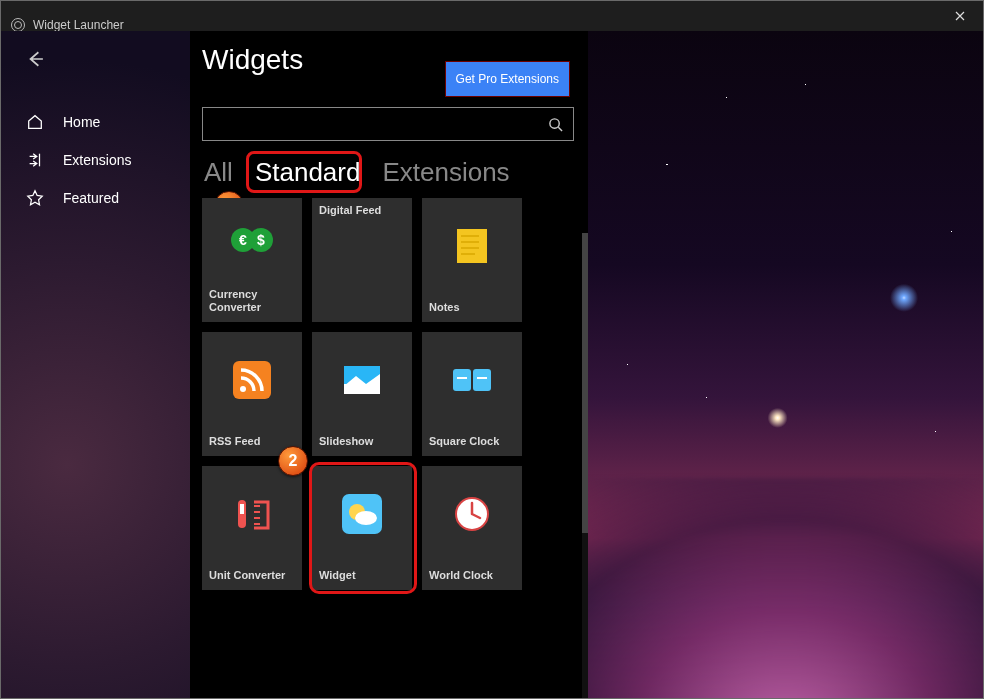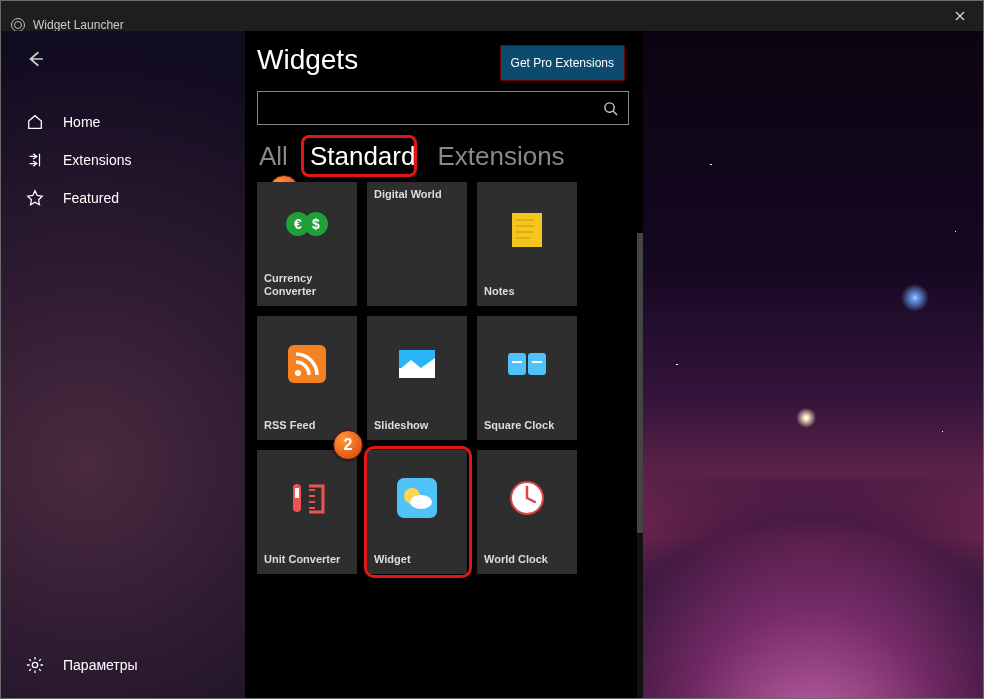--- a/index.html
+++ b/index.html
@@ -10,38 +10,38 @@
 .titlebar{height:47px;background:#1e1e1e;display:flex;align-items:center;position:relative;}
 .titlebar .app-icon{width:14px;height:14px;border:1.5px solid #bbb;border-radius:50%;margin-left:10px;display:flex;align-items:center;justify-content:center;}
 .titlebar .app-icon::before{content:"";width:6px;height:6px;border:1px solid #bbb;border-radius:50%;}
 .titlebar .title{margin-left:8px;font-size:12px;color:#ccc;}
 .titlebar .close{position:absolute;right:0;top:0;width:46px;height:30px;display:flex;align-items:center;justify-content:center;cursor:pointer;color:#ddd;font-size:14px;}
 
 
 .app-body{position:absolute;top:30px;left:0;right:0;bottom:0;display:flex;}
 
 
-.sidebar{width:244px;height:100%;background:radial-gradient(circle at 35% 65%,#4a2a40 0%,#2c1a30 45%,#120c20 90%);display:flex;flex-direction:column;flex-shrink:0;}
+.sidebar{width:189px;height:100%;background:radial-gradient(circle at 35% 65%,#4a2a40 0%,#2c1a30 45%,#120c20 90%);display:flex;flex-direction:column;flex-shrink:0;}
 .back-btn{width:44px;height:44px;margin:6px 0 4px 12px;display:flex;align-items:center;justify-content:center;color:#bbb;font-size:18px;}
 .nav{margin-top:18px;}
 .nav-item{display:flex;align-items:center;height:38px;padding-left:24px;font-size:14px;color:#fff;cursor:pointer;}
 .nav-item .ic{width:20px;height:20px;margin-right:18px;display:flex;align-items:center;justify-content:center;}
 .sidebar .settings{margin-top:auto;margin-bottom:14px;}
 
 
 .main{width:398px;height:100%;background:#000;flex-shrink:0;display:flex;flex-direction:column;position:relative;}
 
 .strack{position:absolute;right:0;top:202px;bottom:0;width:6px;background:#111;}
 .strack .sthumb{position:absolute;left:0;top:0;width:6px;height:300px;background:#444;}
 
 .header{display:flex;align-items:flex-start;padding:14px 18px 10px 12px;}
 .header .titles{flex:1;}
 .header h1{margin:0;font-weight:300;font-size:28px;line-height:1.05;color:#fff;}
 .header .sub{font-size:12px;color:#e6e6e6;margin-top:2px;}
-.pro-btn{background:#0c4a6e;color:#fff;font-size:12px;padding:10px 10px;border:1px solid #6e0000;cursor:pointer;margin-top:0;}
+.pro-btn{background:#3b82f6;color:#fff;font-size:12px;padding:10px 10px;border:1px solid #6e0000;cursor:pointer;margin-top:16px;}
 
 
 .search-wrap{margin:0 14px 0 12px;height:34px;border:1.5px solid #888;display:flex;align-items:center;justify-content:flex-end;padding:0 10px;}
 .search-wrap svg{width:15px;height:15px;}
 
 
 .tabs{display:flex;align-items:center;gap:18px;margin:16px 0 10px 12px;}
 .tab{font-size:26px;font-weight:300;color:#888;cursor:pointer;padding:0 2px;}
 .tab.active{color:#fff;}
 
@@ -117,29 +117,20 @@
         </div>
         <div class="nav-item">
           <span class="ic">
               <svg viewBox="0 0 20 20" width="18" height="18">
                 <path d="M10 2 L12.4 7.2 L18 8 L14 12 L15 17.5 L10 14.8 L5 17.5 L6 12 L2 8 L7.6 7.2 Z" fill="none" stroke="#fff" stroke-width="1.4"></path>
               </svg>
             </span>
           <span>Featured</span>
         </div>
       </div>
-      <div class="nav-item settings">
-        <span class="ic">
-            <svg viewBox="0 0 20 20" width="18" height="18">
-              <circle cx="10" cy="10" r="3" fill="none" stroke="#fff" stroke-width="1.4"></circle>
-              <path d="M10 1v3M10 16v3M1 10h3M16 10h3M3.5 3.5l2 2M14.5 14.5l2 2M16.5 3.5l-2 2M5.5 14.5l-2 2" stroke="#fff" stroke-width="1.4"></path>
-            </svg>
-          </span>
-        <span>Параметры</span>
-      </div>
     </div>
 
     <div class="main">
       <div class="strack">
           <div class="sthumb"></div>
         </div>
 
       <div class="header">
         <div class="titles">
           <h1>Widgets</h1>
@@ -172,21 +163,21 @@
                   <circle cx="14" cy="15" r="12" fill="#1fa038"></circle>
                   <circle cx="32" cy="15" r="12" fill="#1fa038"></circle>
                   <text x="14" y="20" text-anchor="middle" font-size="14" fill="#fff" font-weight="700">€</text>
                   <text x="32" y="20" text-anchor="middle" font-size="14" fill="#fff" font-weight="700">$</text>
                 </svg>
             </div>
             <div class="cap">Currency Converter</div>
           </div>
 
           <div class="card">
-            <div class="cap">Digital World</div>
+            <div class="cap">Digital Feed</div>
           </div>
 
           <div class="card">
             <div class="icon-zone">
               <svg width="36" height="36">
                   <rect width="30" height="34" x="3" y="1" fill="#f4c520"></rect>
                   <path d="M7 8h18M7 14h18M7 20h18M7 26h14" stroke="#d9a800" stroke-width="1.5"></path>
                 </svg>
             </div>
             <div class="cap">Notes</div>

